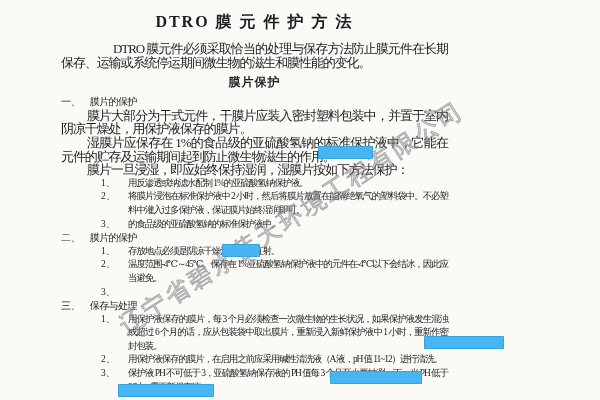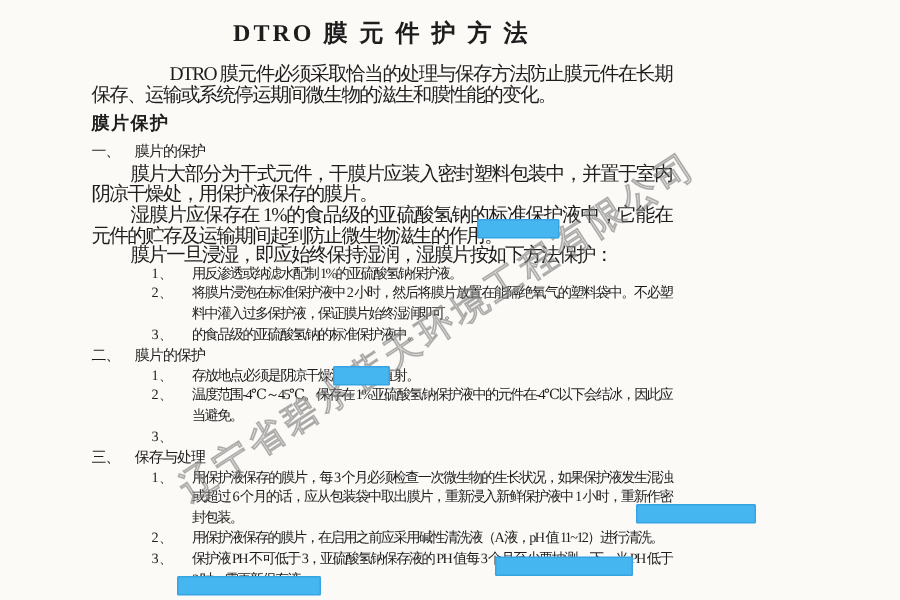--- a/index.html
+++ b/index.html
@@ -7,21 +7,21 @@
     width:600px;height:400px;overflow:hidden;position:relative;
     background:#fbfaf7;color:#1d1d1d;
     font-family:"Liberation Serif","DejaVu Serif",serif;
   }
   .page{position:absolute;inset:0;box-sizing:border-box;padding:10px 152px 0 61px;}
   .title{
     font-size:16px;font-weight:bold;text-align:center;
     letter-spacing:2px;margin:2px 0 9px 0;white-space:nowrap;
   }
   .heading{
-    font-size:12px;font-weight:bold;
+    font-size:12px;font-weight:bold;text-align:center;
     letter-spacing:1px;margin:5px 0 4px 0;
   }
   .para{
     margin:0;font-size:13px;letter-spacing:-1.1px;
     line-height:13.6px;text-align:justify;text-indent:2em;
   }
   #blocks > p.para:first-child{text-indent:4em;}
   .sec{
     display:flex;gap:10px;font-size:10px;letter-spacing:-0.6px;
     line-height:13.6px;margin:0;

